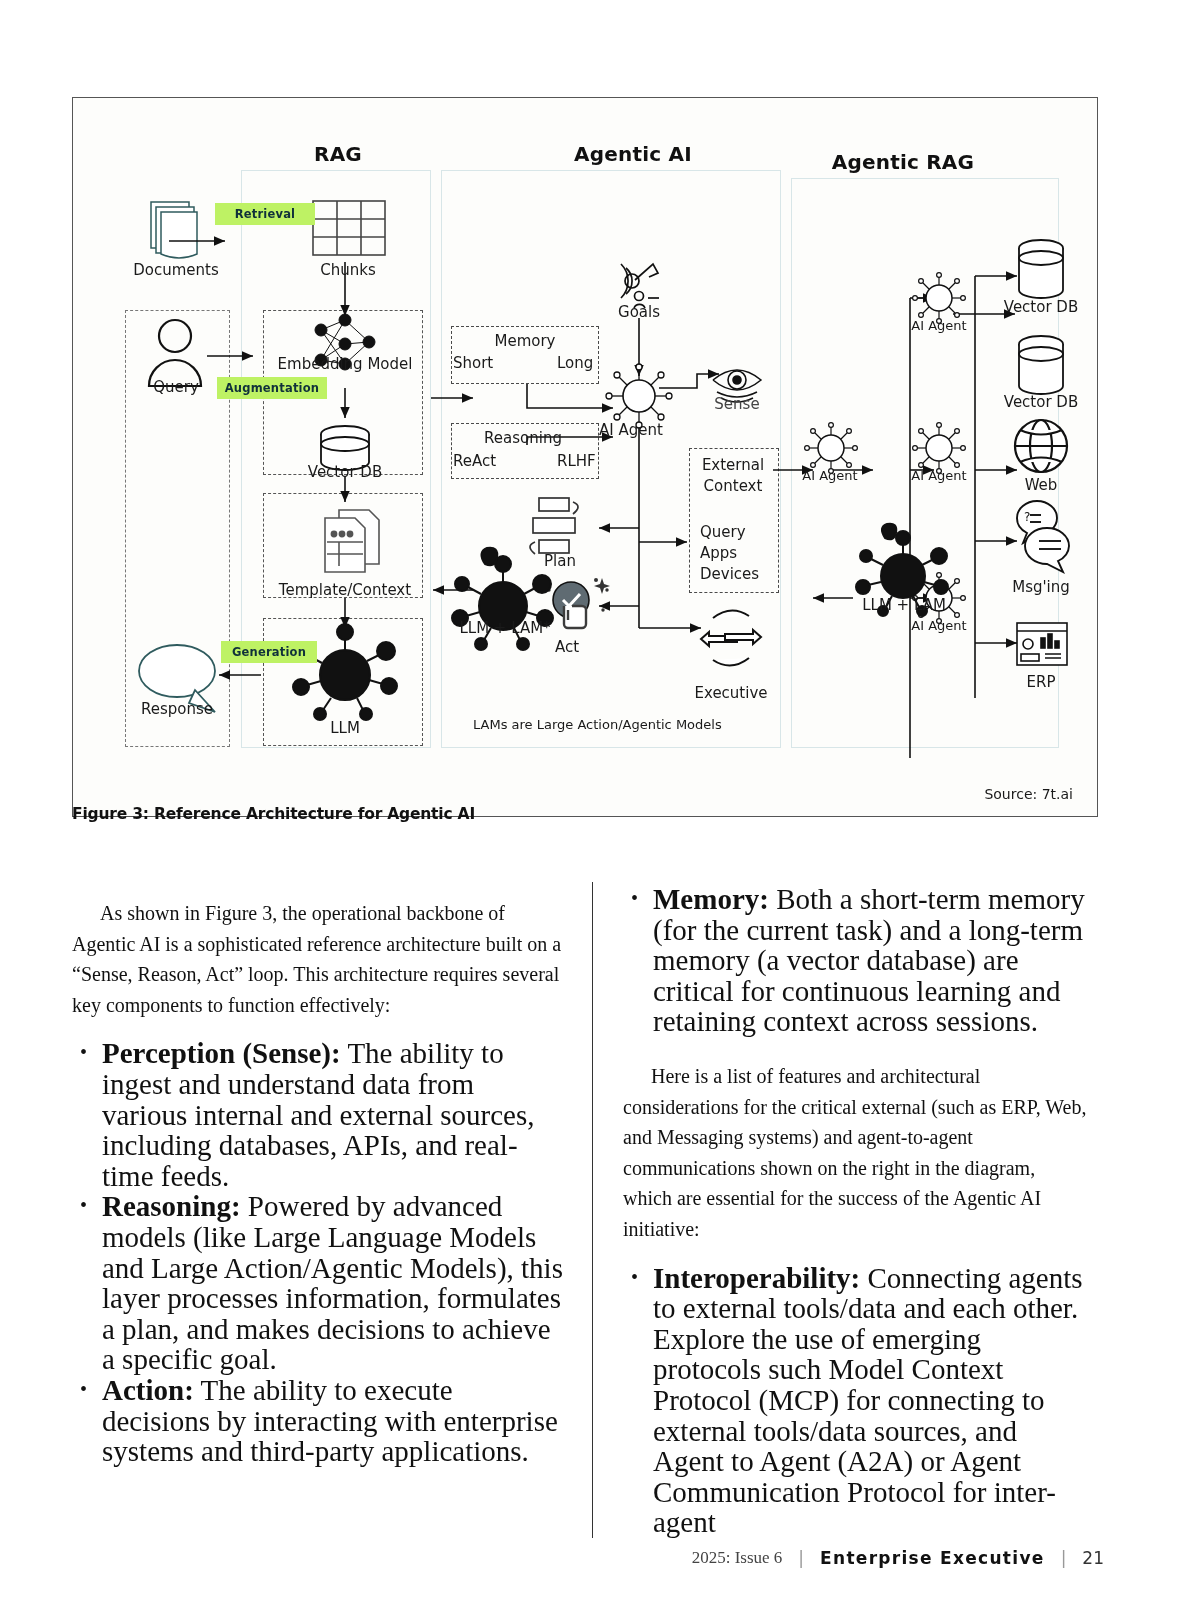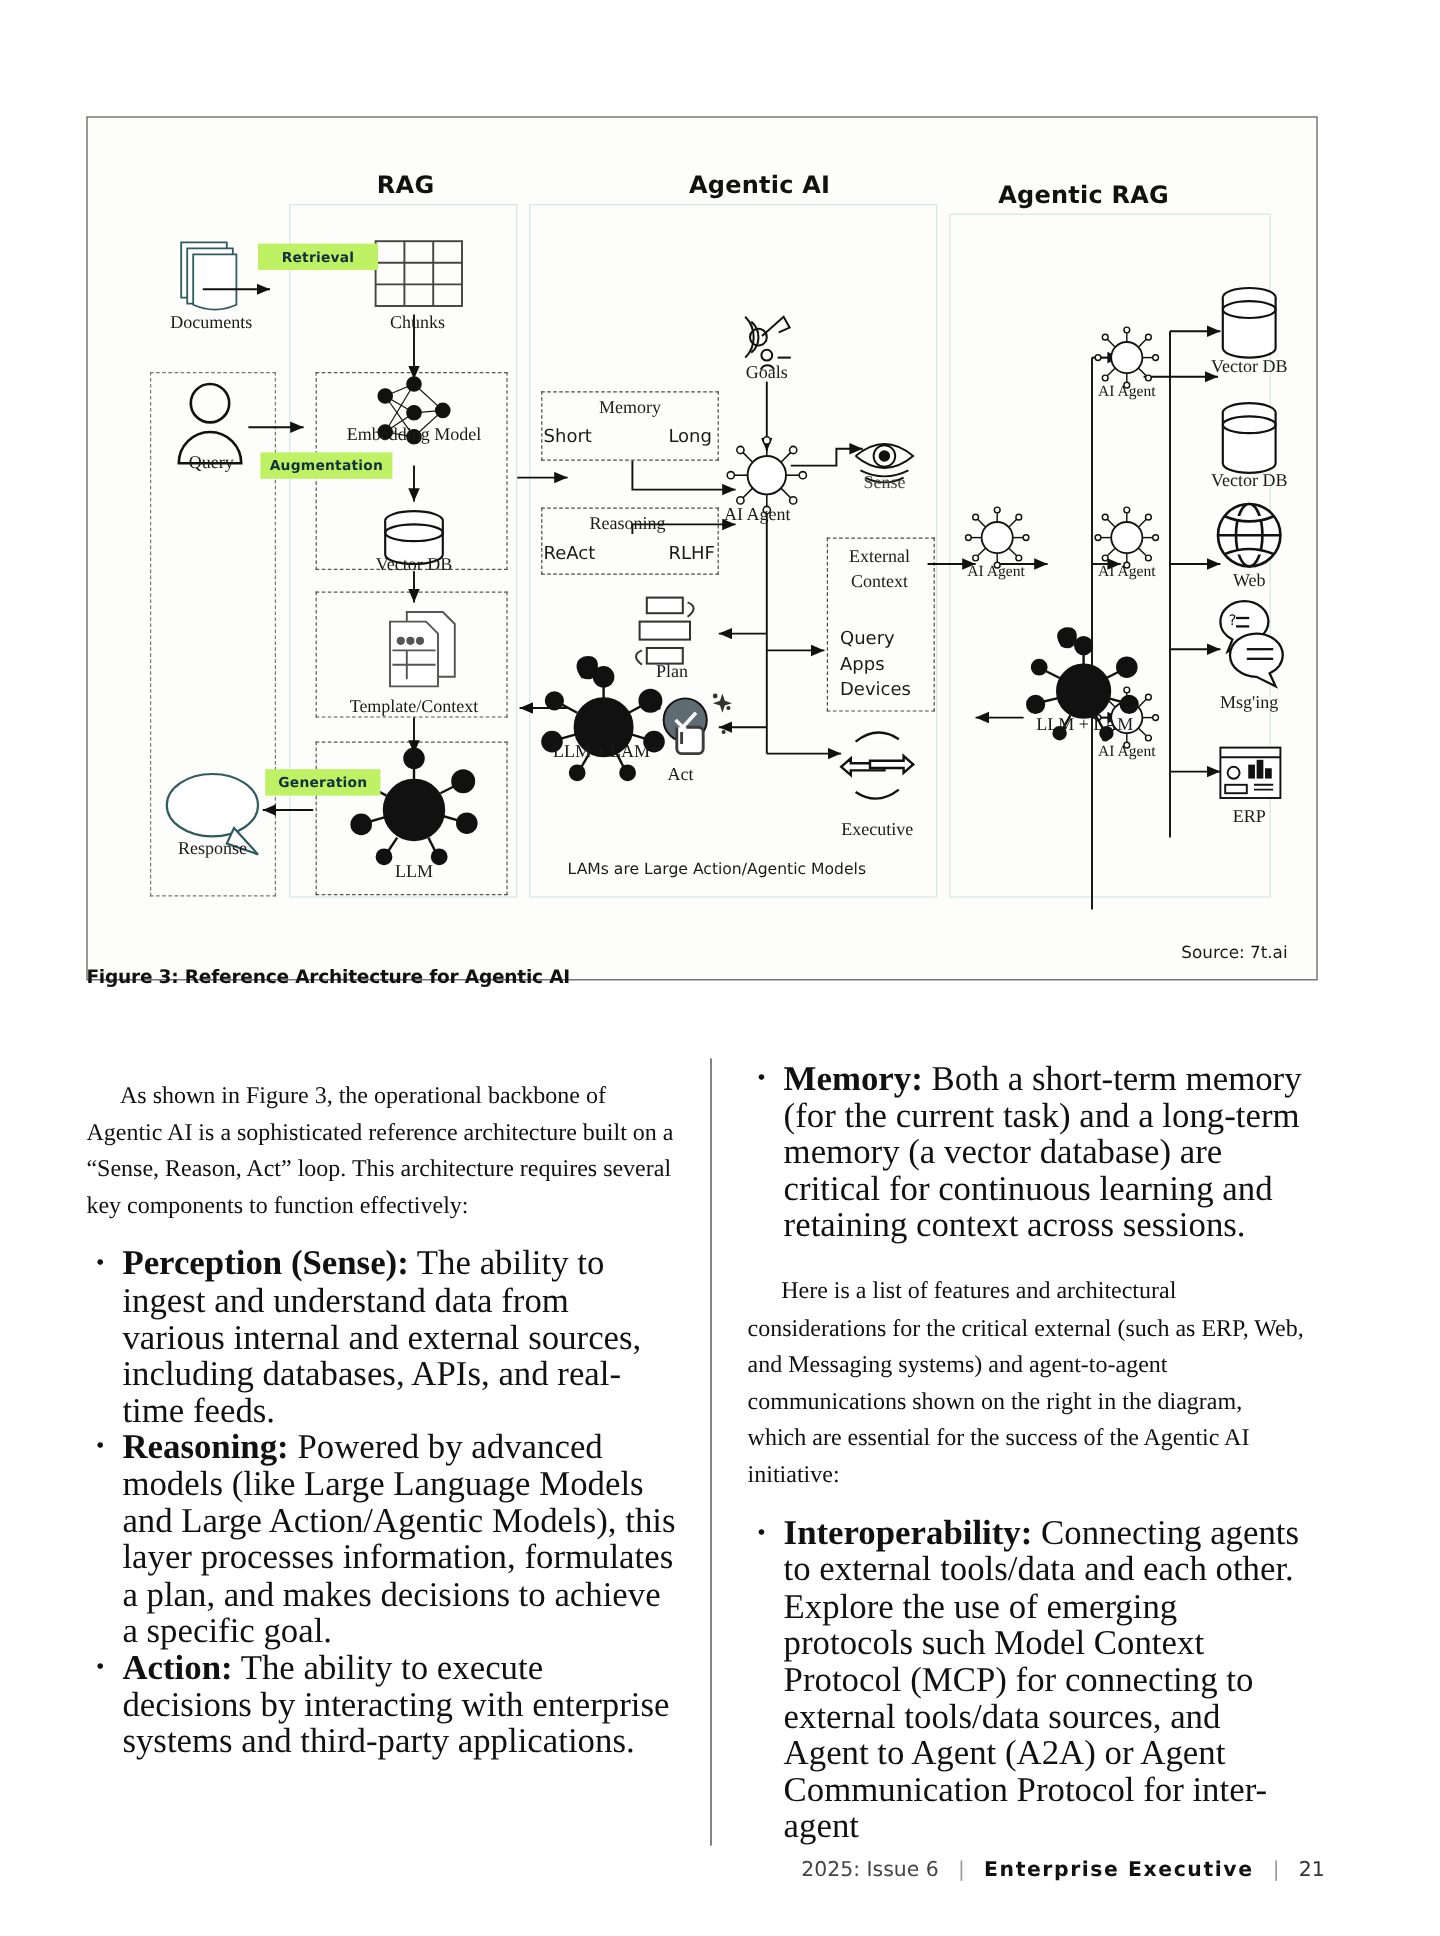--- a/index.html
+++ b/index.html
@@ -25,21 +25,21 @@
     position:absolute;background:#bef264;color:#10313a;
     font-family:"DejaVu Sans",sans-serif;font-weight:bold;font-size:11.5px;
     display:flex;align-items:center;justify-content:center;letter-spacing:.2px;
   }
 
   .lbl{
     position:absolute;font-family:"DejaVu Sans",sans-serif;font-size:15px;
     color:#1a1a1a;white-space:nowrap;
   }
   .lbl.sm{font-size:13px;}
-  .lbl.c{transform:translateX(-50%);text-align:left;font-family:Liberation Serif, serif;}
+  .lbl.c{transform:translateX(-50%);text-align:left;}
 
   .src{
     position:absolute;right:24px;bottom:14px;font-family:"DejaVu Sans",sans-serif;
     font-size:14px;color:#1a1a1a;
   }
 
   
   .caption{
     position:absolute;left:72px;top:805px;width:800px;
     font-family:"DejaVu Sans",sans-serif;font-weight:bold;font-size:15.5px;
@@ -74,21 +74,21 @@
   }
   li.bullet b{font-weight:bold;}
 
   
   .footer{
     position:absolute;left:0;top:1548px;width:1200px;
     display:flex;justify-content:flex-end;align-items:center;
     padding-right:96px;box-sizing:border-box;
     font-family:"DejaVu Sans",sans-serif;font-size:17px;color:#333;
   }
-  .footer .issue{color:#444;}
+  .footer .issue{color:#444;font-family:Liberation Serif, serif;}
   .footer .sep{color:#999;margin:0 16px;}
   .footer .mag{font-weight:bold;color:#111;letter-spacing:1.3px;}
   .footer .pg{color:#333;}
 </style>
 </head>
 <body>
 
 <div class="figure-frame">
 
   <div class="col-title" style="left:185px;top:44px;width:160px;">RAG</div>

